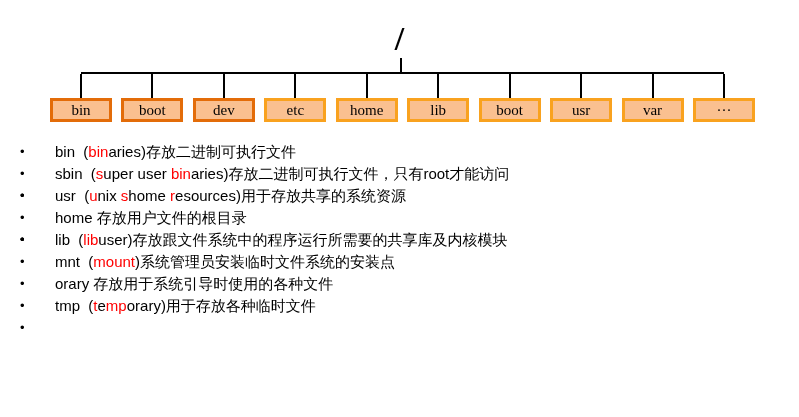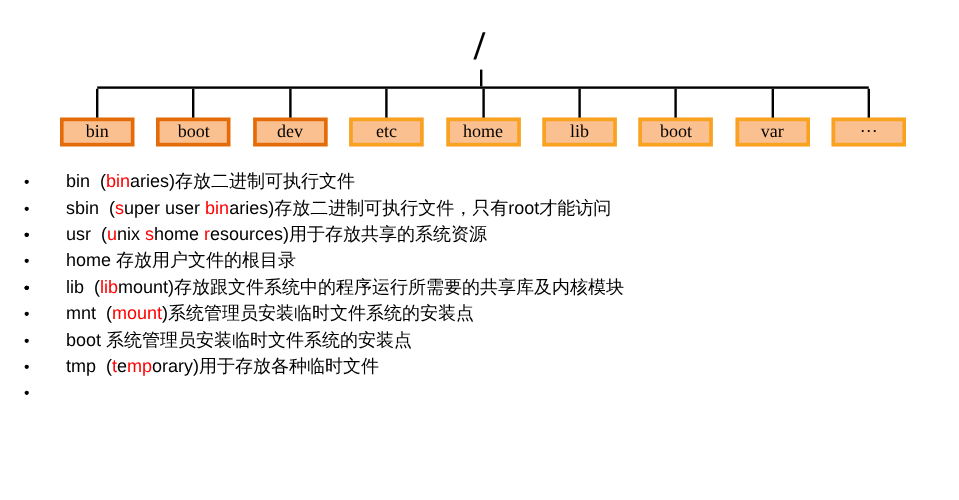--- a/index.html
+++ b/index.html
@@ -112,38 +112,44 @@
         </div>
         <div class="dirwrap">
           <div class="stub"></div>
           <div class="dirbox light">
             <span class="dirlabel">boot</span>
           </div>
         </div>
         <div class="dirwrap">
           <div class="stub"></div>
           <div class="dirbox light">
+            <span class="dirlabel">usr</span>
+          </div>
+        </div>
+        <div class="dirwrap">
+          <div class="stub"></div>
+          <div class="dirbox light">
             <span class="dirlabel">var</span>
           </div>
         </div>
         <div class="dirwrap">
           <div class="stub"></div>
           <div class="dirbox light">
             <span class="dirlabel">···</span>
           </div>
         </div>
       </div>
   </div>
   <div class="notes">
       <div class="note-row"><span class="bullet">•</span><span class="note-text"><span class="seg-black">bin  (</span><span class="seg-red">bin</span><span class="seg-black">aries)存放二进制可执行文件</span></span></div>
       <div class="note-row"><span class="bullet">•</span><span class="note-text"><span class="seg-black">sbin  (</span><span class="seg-red">s</span><span class="seg-black">uper user </span><span class="seg-red">bin</span><span class="seg-black">aries)存放二进制可执行文件，只有root才能访问</span></span></div>
       <div class="note-row"><span class="bullet">•</span></div>
       <div class="note-row"><span class="bullet">•</span><span class="note-text"><span class="seg-black">usr  (</span><span class="seg-red">u</span><span class="seg-black">nix </span><span class="seg-red">s</span><span class="seg-black">home </span><span class="seg-red">r</span><span class="seg-black">esources)用于存放共享的系统资源</span></span></div>
       <div class="note-row"><span class="bullet">•</span><span class="note-text"><span class="seg-black">home 存放用户文件的根目录</span></span></div>
       <div class="note-row"><span class="bullet">•</span></div>
       <div class="note-row"><span class="bullet">•</span></div>
-      <div class="note-row"><span class="bullet">•</span><span class="note-text"><span class="seg-black">lib  (</span><span class="seg-red">lib</span><span class="seg-black">mount)存放跟文件系统中的程序运行所需要的共享库及内核模块</span></span></div>
+      <div class="note-row"><span class="bullet">•</span><span class="note-text"><span class="seg-black">lib  (</span><span class="seg-red">lib</span><span class="seg-black">user)存放跟文件系统中的程序运行所需要的共享库及内核模块</span></span></div>
       <div class="note-row"><span class="bullet">•</span><span class="note-text"><span class="seg-black">mnt  (</span><span class="seg-red">mount</span><span class="seg-black">)系统管理员安装临时文件系统的安装点</span></span></div>
-      <div class="note-row"><span class="bullet">•</span><span class="note-text"><span class="seg-black">boot 系统管理员安装临时文件系统的安装点</span></span></div>
+      <div class="note-row"><span class="bullet">•</span><span class="note-text"><span class="seg-black">orary 存放用于系统引导时使用的各种文件</span></span></div>
       <div class="note-row"><span class="bullet">•</span><span class="note-text"><span class="seg-black">tmp  (</span><span class="seg-red">t</span><span class="seg-black">e</span><span class="seg-red">mp</span><span class="seg-black">orary)用于存放各种临时文件</span></span></div>
       <div class="note-row"><span class="bullet">•</span></div>
     </div>
 </div>
 
 </body></html>

